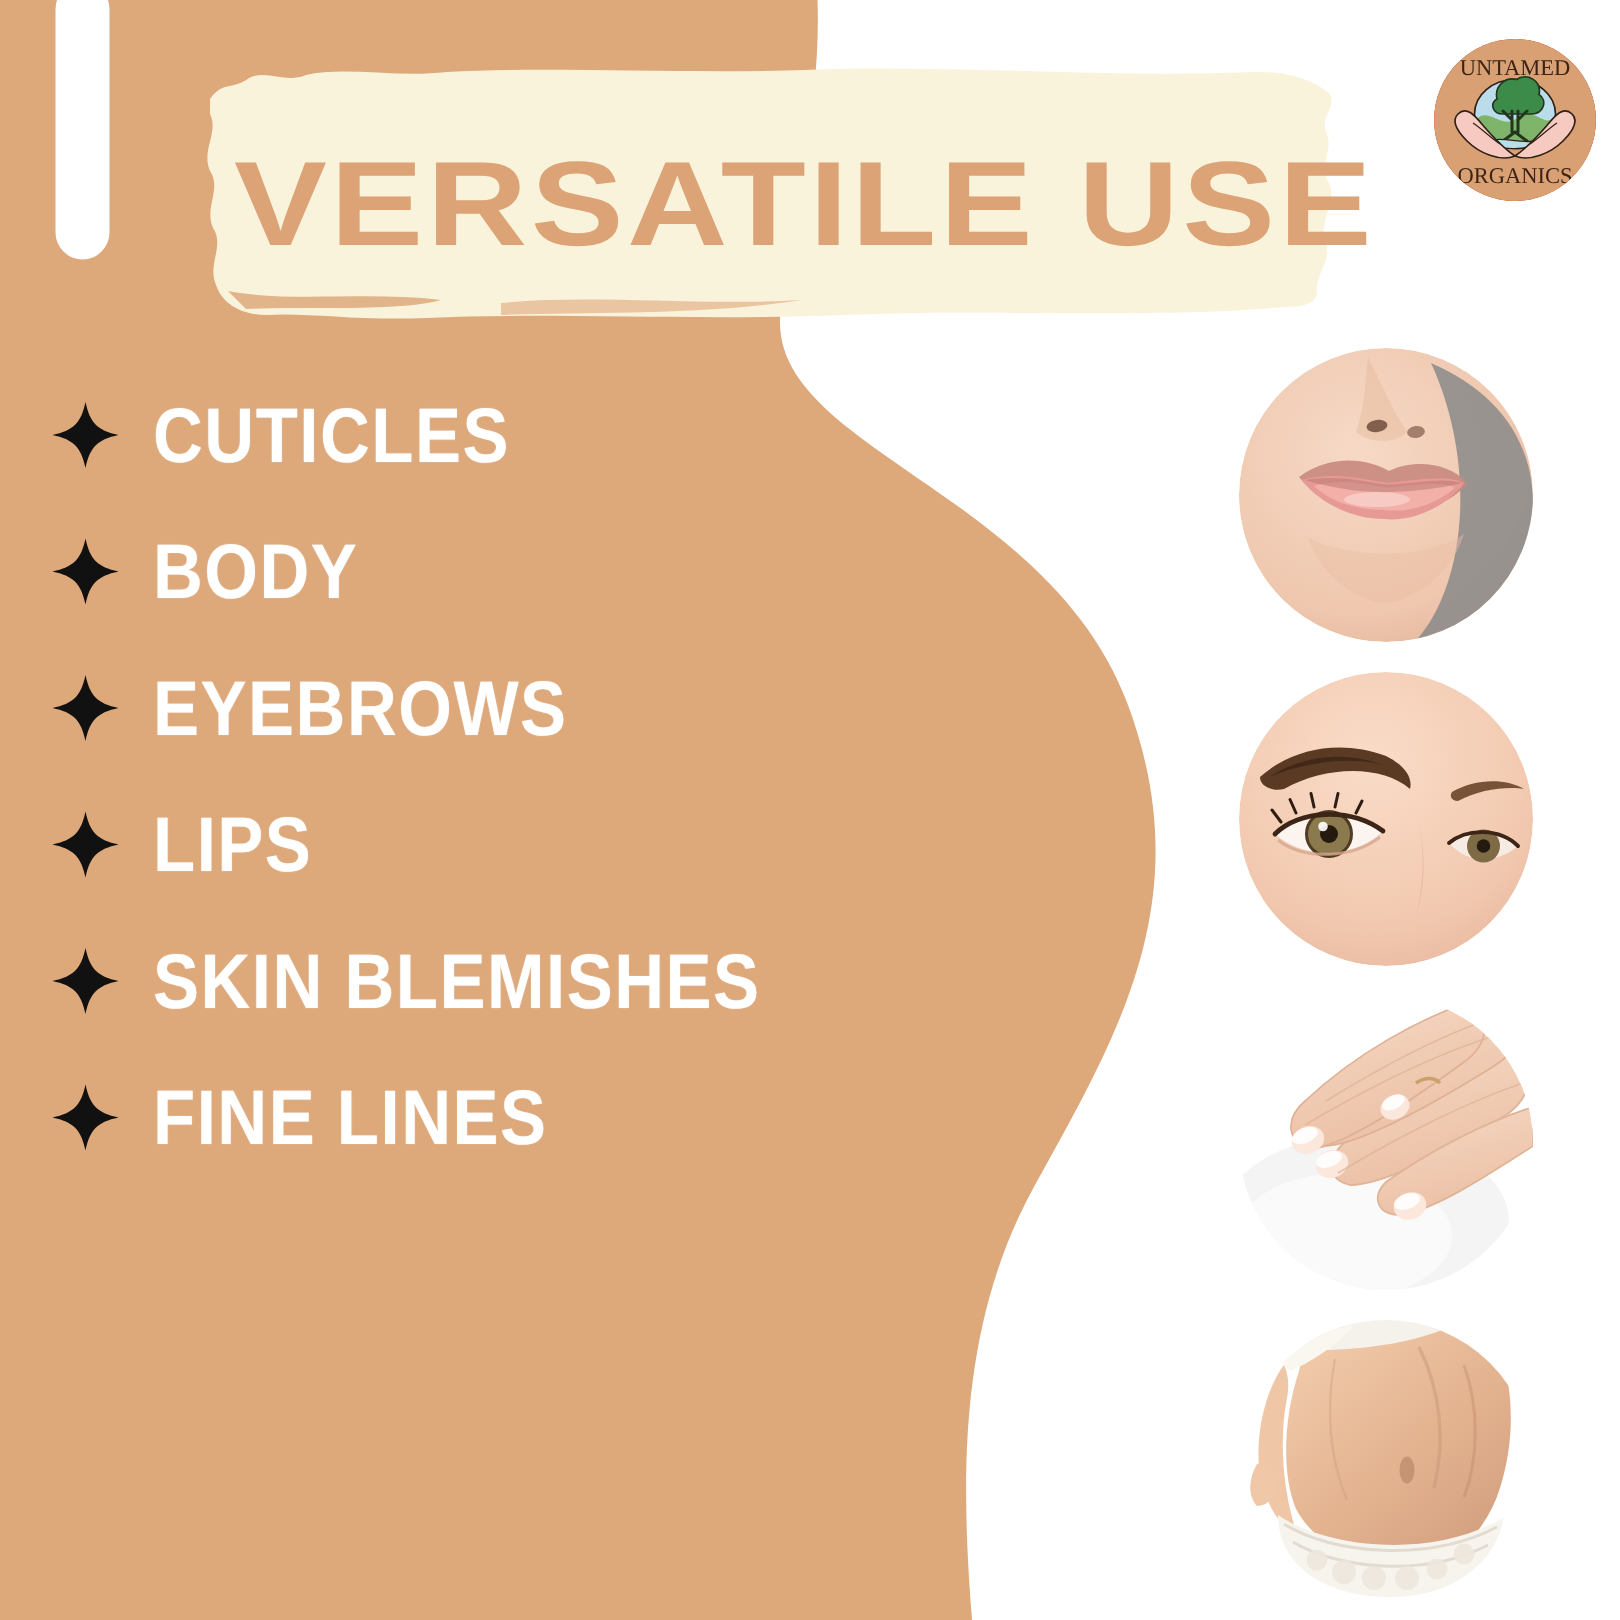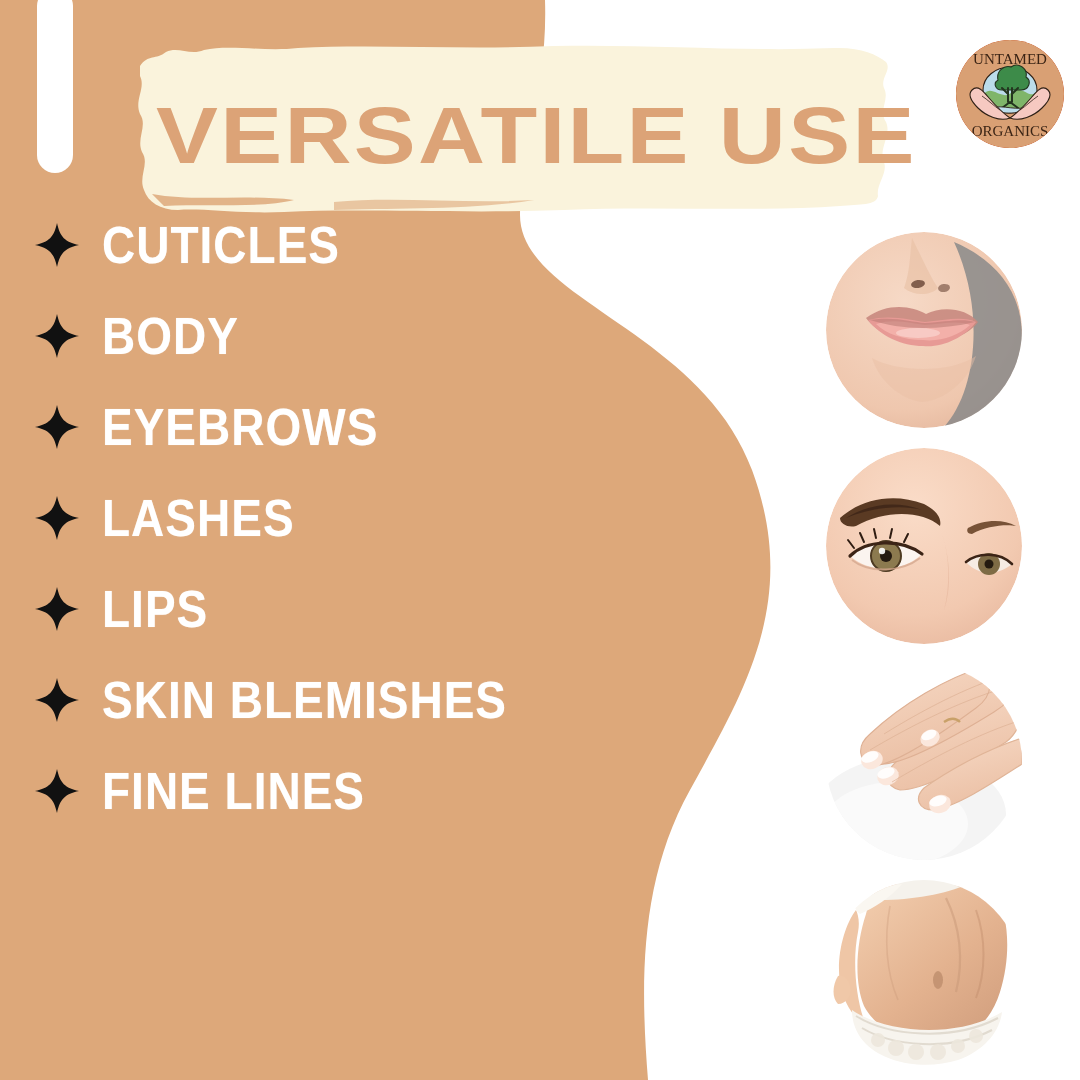--- a/index.html
+++ b/index.html
@@ -45,39 +45,39 @@
     letter-spacing:2px;
     color:#DCA377;
     white-space:nowrap;
     transform:scaleX(1.16);
     transform-origin:left center;
   }
 
   
   .logo{
     position:absolute;
-    left:956px;top:40px;
+    left:956px;top:26px;
     width:108px;height:108px;
     border-radius:50%;
     background:#c2410c;
     z-index:6;
     overflow:hidden;
   }
   .logo svg{display:block;width:108px;height:108px;}
 
   
   .feature-list{
     position:absolute;
     left:0;top:222px;
     width:560px;
     z-index:5;
   }
   .feature-item{
     display:flex;
-    align-items:flex-start;
+    align-items:flex-end;
     height:91px;
   }
   .star-icon{
     width:46px;height:46px;
     margin-left:34px;margin-right:22px;
     flex:0 0 auto;
   }
   .star-icon svg{display:block;width:46px;height:46px;}
   .feature-label{
     font-family:"Liberation Sans", sans-serif;
@@ -186,28 +186,20 @@
     <div class="feature-item">
       <span class="star-icon">
         <svg viewBox="0 0 46 46">
             <path d="M23,1 C26,15 31,20 45,23 C31,26 26,31 23,45 C20,31 15,26 1,23 C15,20 20,15 23,1 Z" fill="#111111"></path>
           </svg>
       </span>
       <span class="feature-label">EYEBROWS</span>
     </div>
 
 
-    <div class="feature-item">
-      <span class="star-icon">
-        <svg viewBox="0 0 46 46">
-            <path d="M23,1 C26,15 31,20 45,23 C31,26 26,31 23,45 C20,31 15,26 1,23 C15,20 20,15 23,1 Z" fill="#111111"></path>
-          </svg>
-      </span>
-      <span class="feature-label">LASHES</span>
-    </div>
 
     <div class="feature-item">
       <span class="star-icon">
         <svg viewBox="0 0 46 46">
             <path d="M23,1 C26,15 31,20 45,23 C31,26 26,31 23,45 C20,31 15,26 1,23 C15,20 20,15 23,1 Z" fill="#111111"></path>
           </svg>
       </span>
       <span class="feature-label">LIPS</span>
     </div>
 

